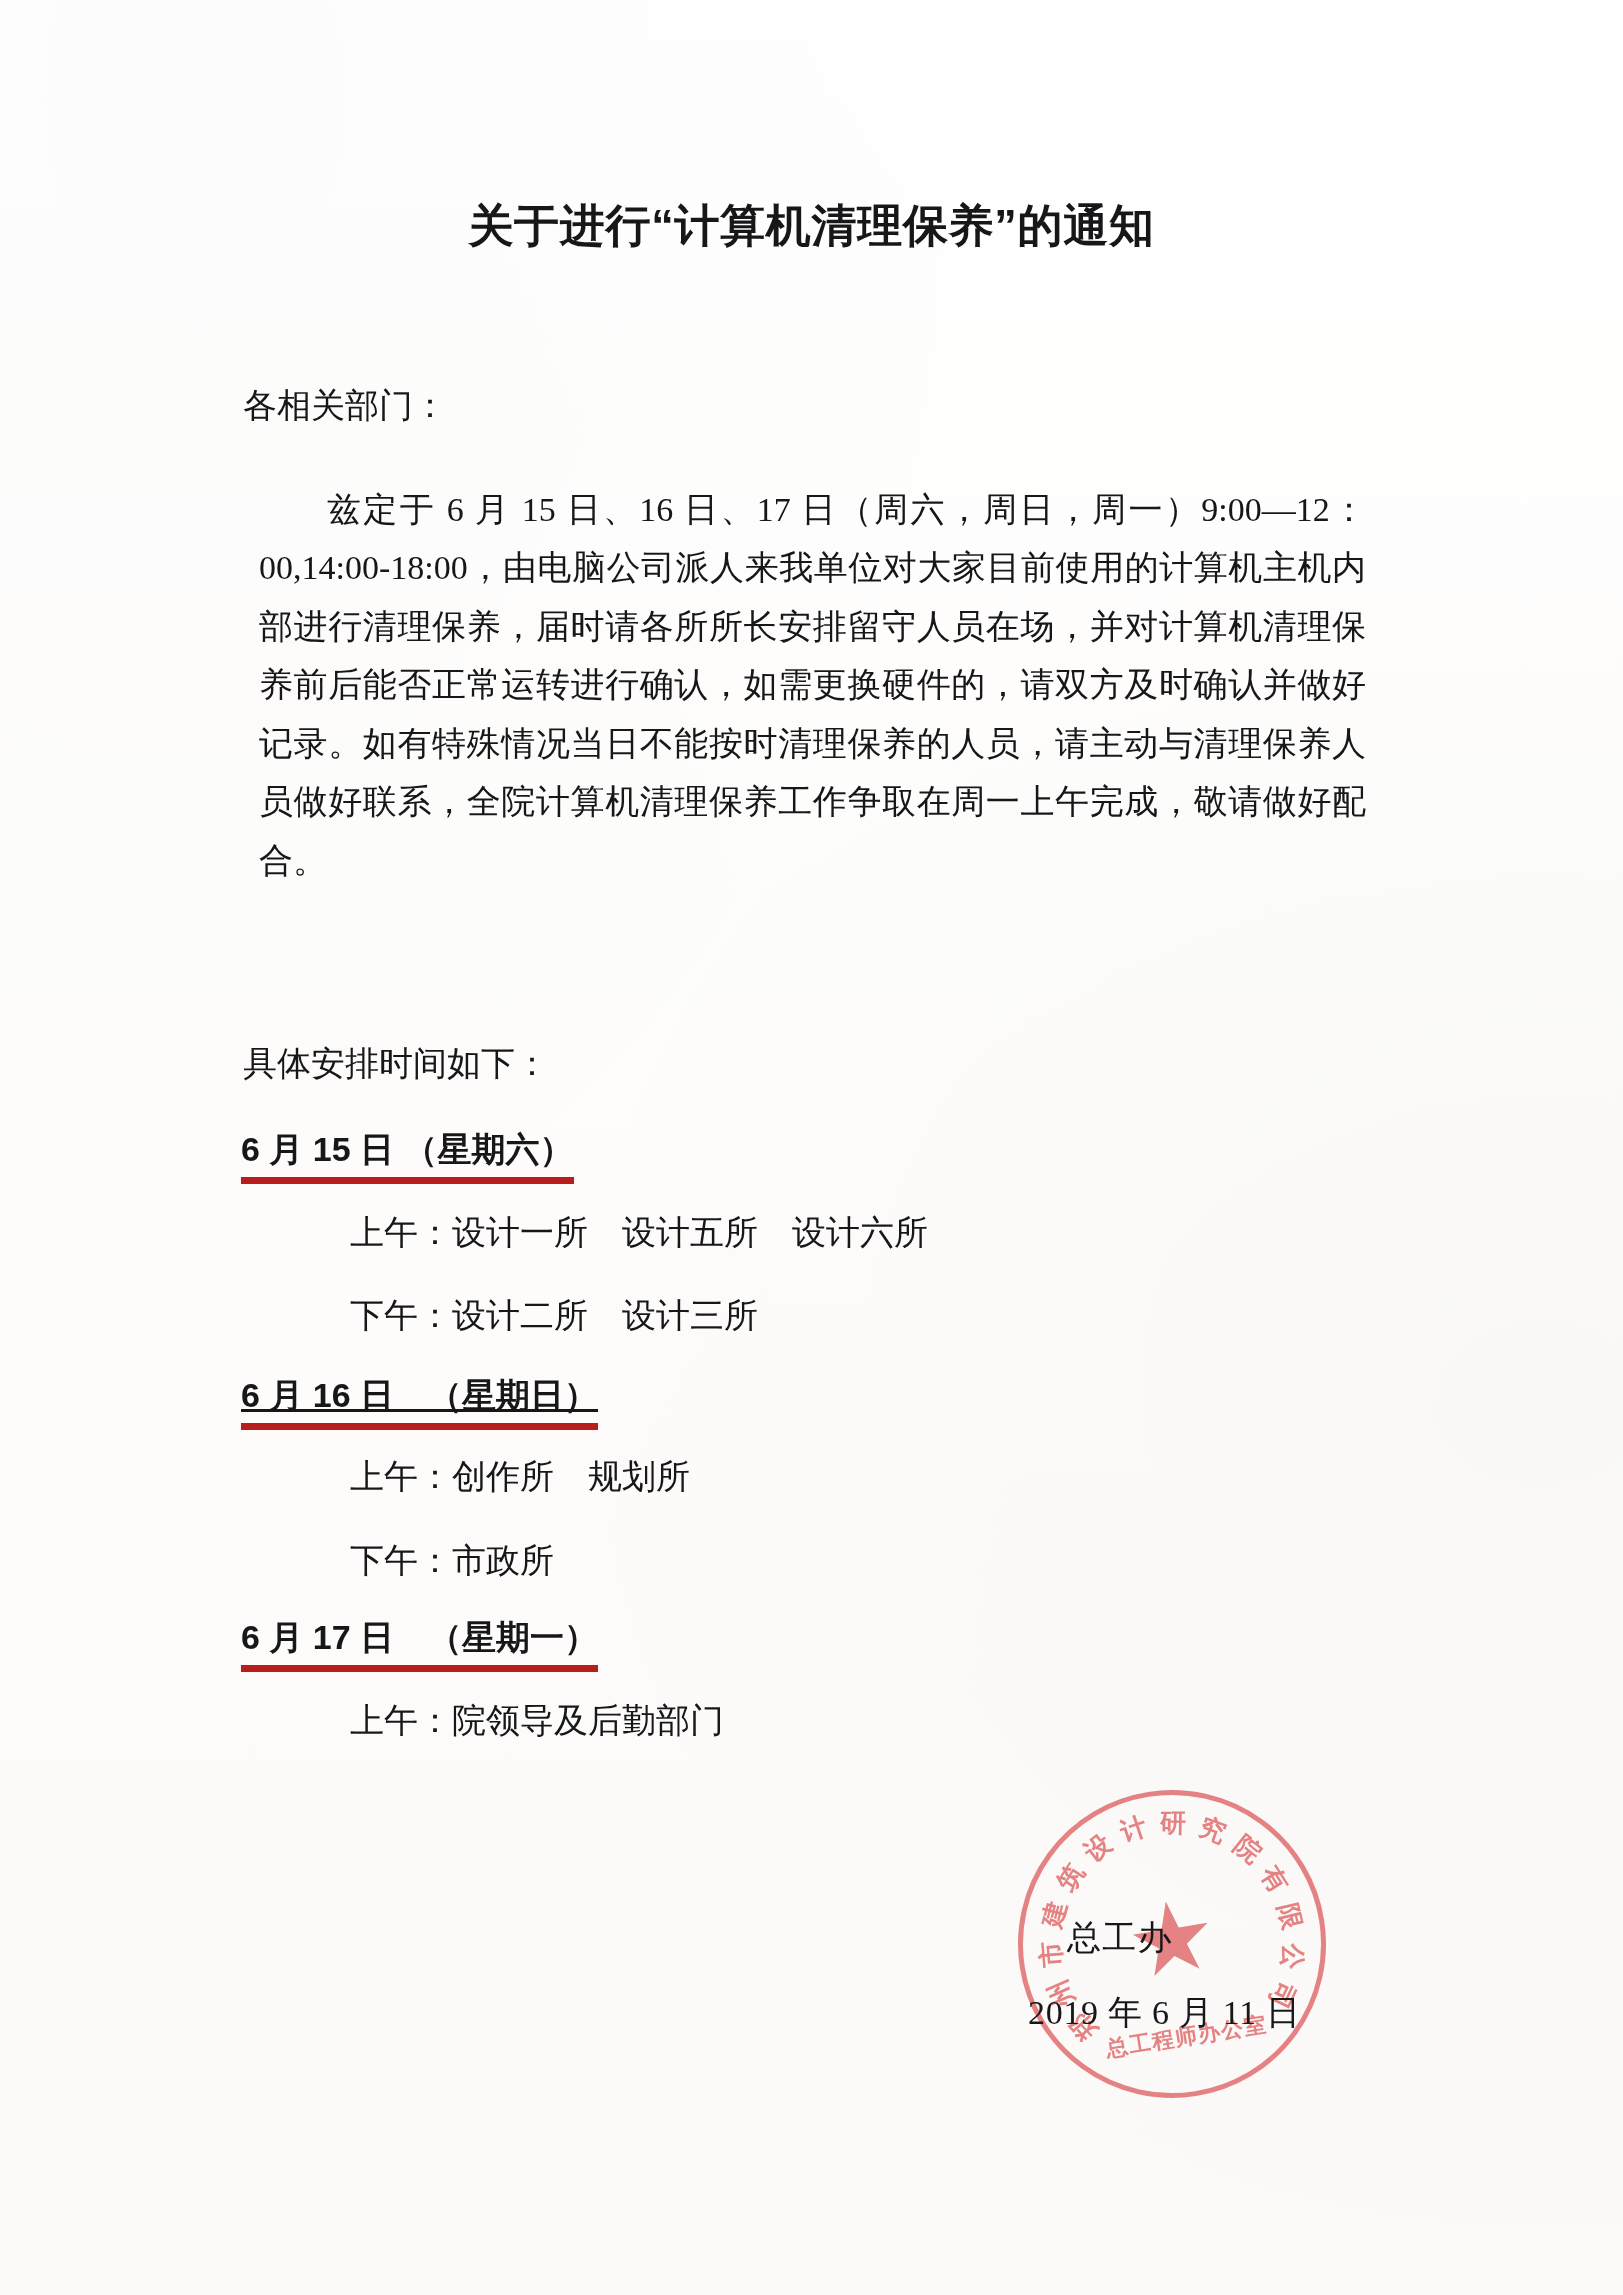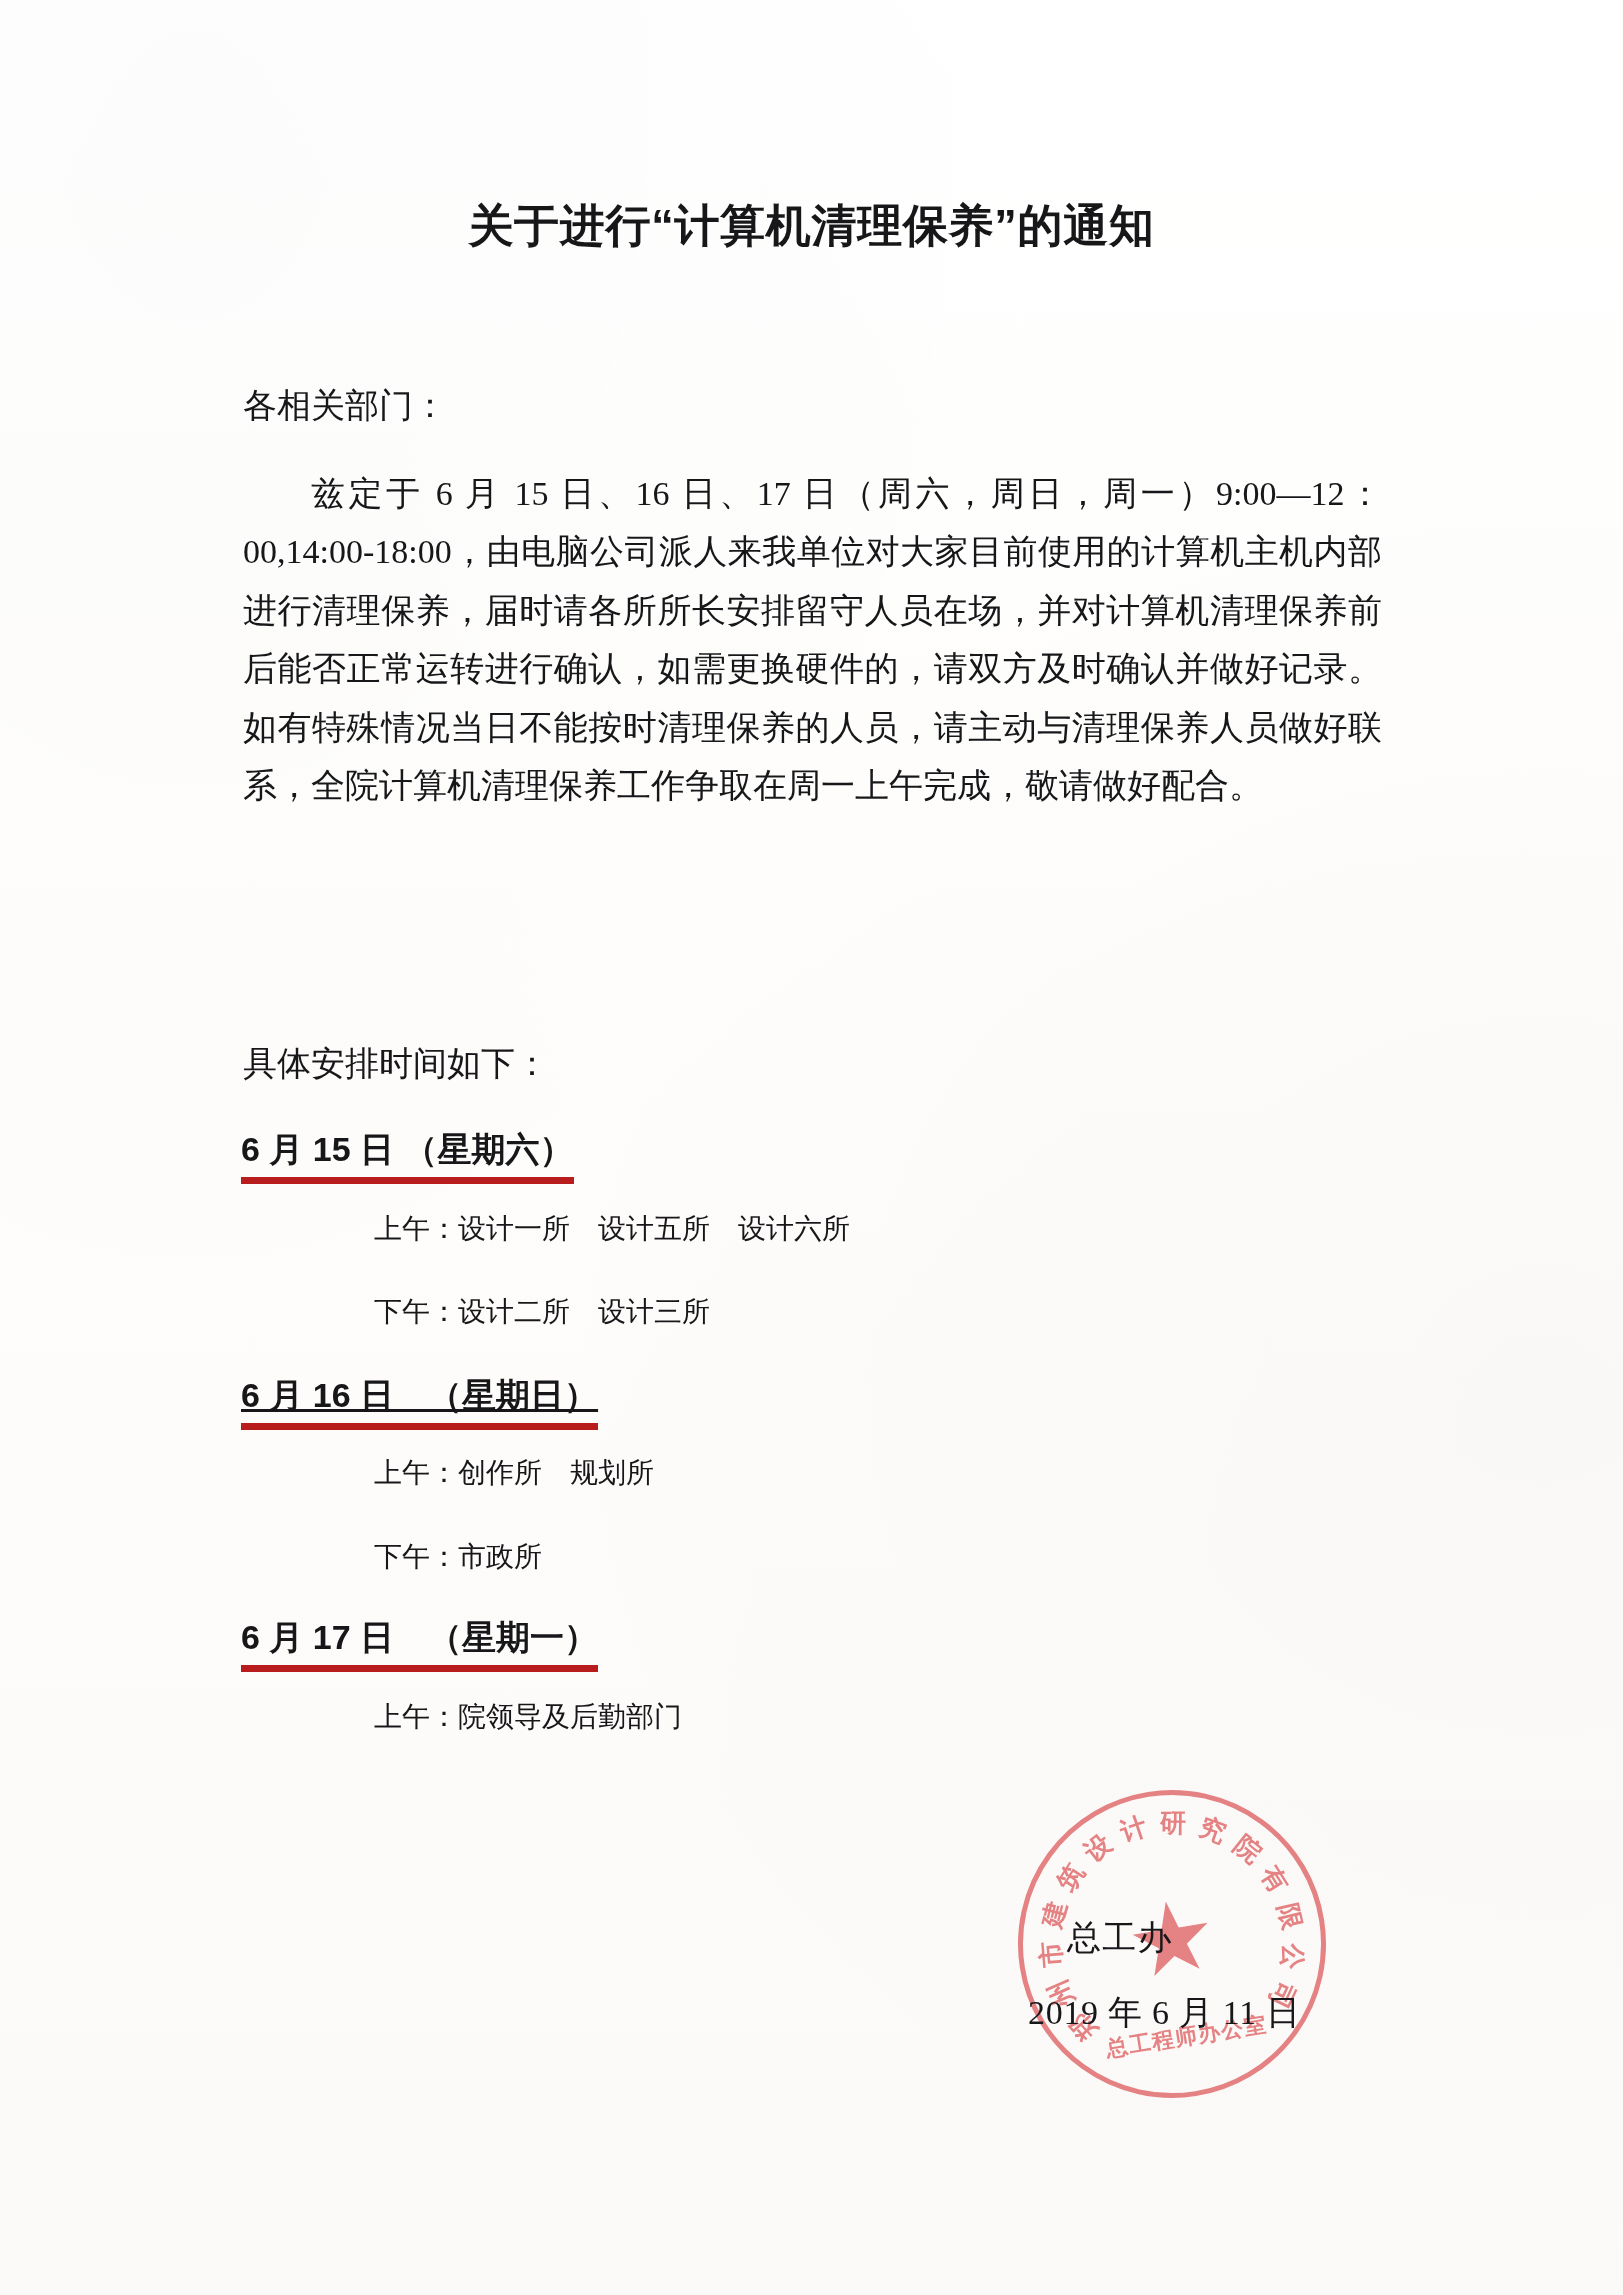--- a/index.html
+++ b/index.html
@@ -59,21 +59,21 @@
     position: absolute;
     left: 243px;
     top: 465px;
     width: 1139px;
     font-size: 34px;
     line-height: 1.72;
     text-align: justify;
     text-justify: inter-character;
   }
   .body-block p {
-    margin: 0;
+    margin: 16px;
     text-indent: 2em;
   }
 
   .sub-lead {
     position: absolute;
     left: 243px;
     top: 1041px;
     font-size: 34px;
   }
 
@@ -86,22 +86,22 @@
     border-bottom: 7px solid #b91c1c;
     padding-bottom: 3.9px;
     white-space: pre;
   }
   .day-1 { top: 1127px; }
   .day-2 { top: 1373px; text-decoration: underline; }
   .day-3 { top: 1615px; }
 
   .slot {
     position: absolute;
-    left: 374px;
-    font-size: 28px;
+    left: 350px;
+    font-size: 34px;
     white-space: pre;
   }
   .slot-1a { top: 1210px; }
   .slot-1b { top: 1293px; }
   .slot-2a { top: 1454px; }
   .slot-2b { top: 1538px; }
   .slot-3a { top: 1698px; }
 
   .signature {
     position: absolute;

